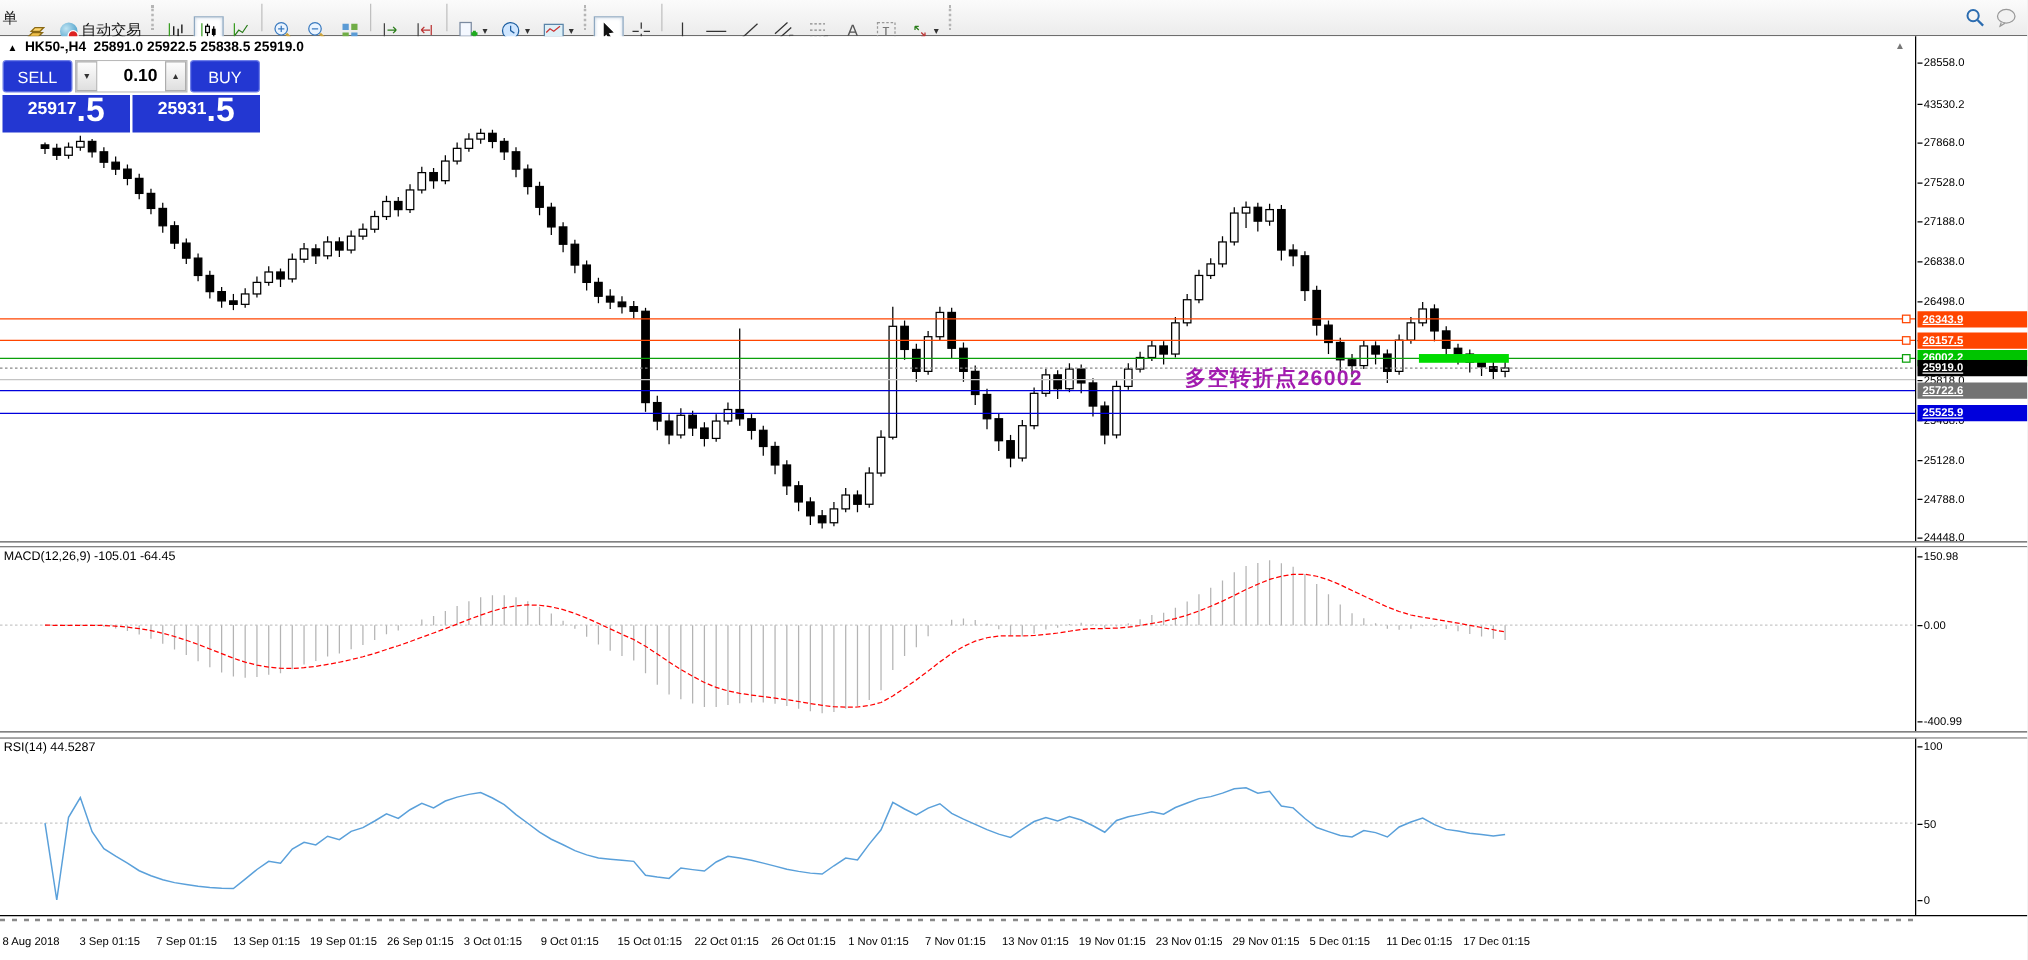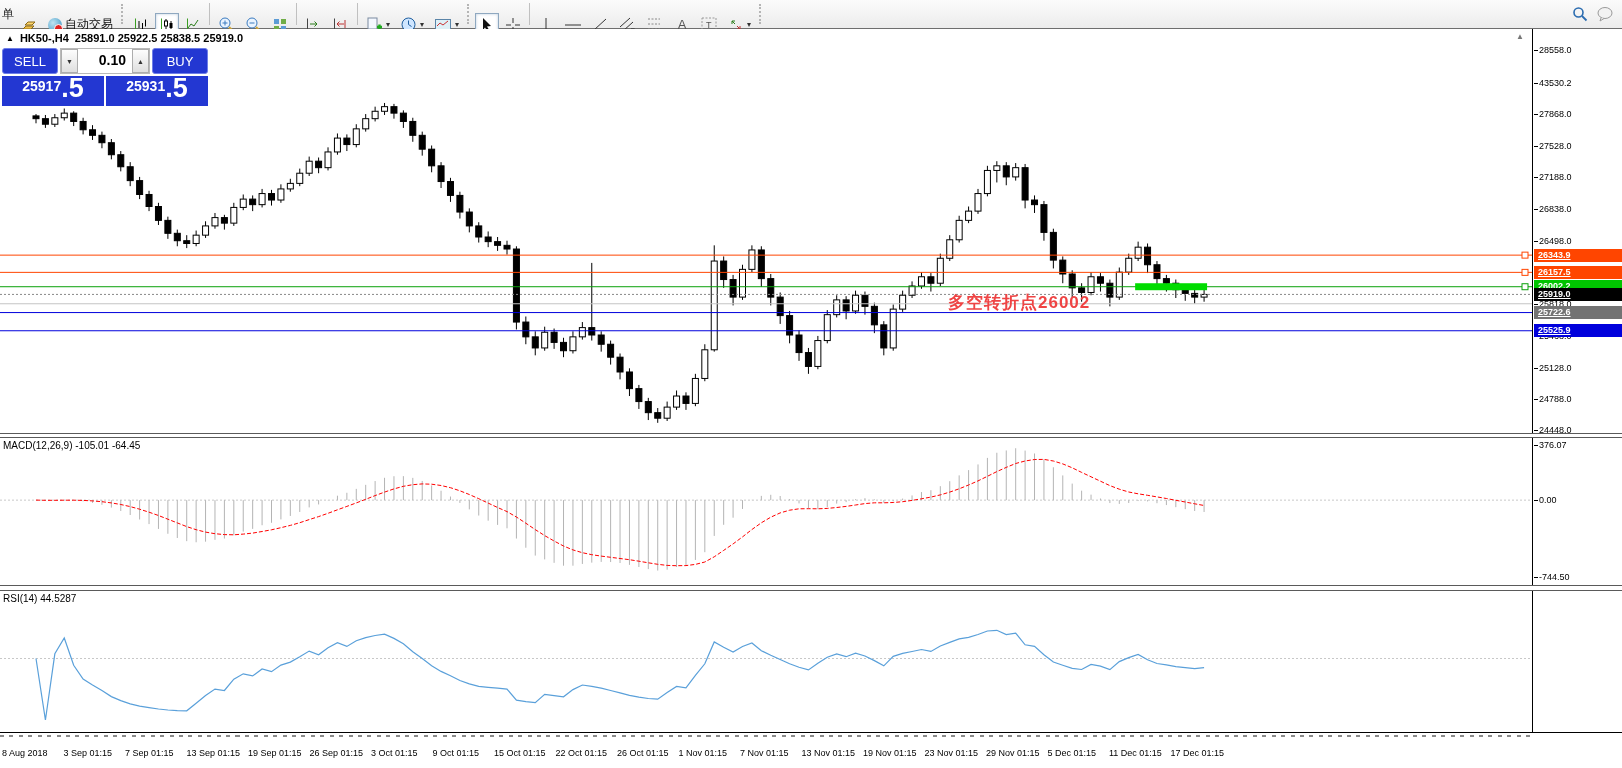--- a/index.html
+++ b/index.html
@@ -38,21 +38,21 @@
   .yaxis { position:absolute; left:1534px; top:0; width:88px; height:100%; background:#fff; font-size:9px; color:#000;padding-left:22px; }
   .tick { position:absolute; left:5px; white-space:nowrap; }
   .tick::before { content:""; position:absolute; left:-5px; top:5px; width:4px; height:1px; background:#000; }
   .tag { position:absolute; left:0; width:88px; height:13px; line-height:13px; font-size:9px; font-weight:bold;
     color:#fff; padding-left:4px; white-space:nowrap;text-decoration:underline; }
   .pane-label { position:absolute; left:3px; top:2px; font-size:10px; color:#000; z-index:5; }
 
   
   .chart-title { position:absolute; left:6px; top:3px; font-size:11px; font-weight:bold; color:#000; z-index:6; display:flex; gap:6px; align-items:center;}
   .tt-arrow { font-size:8px; }
-  .annotation { position:absolute; left:948px; top:262px; font-size:17px; font-weight:bold; color:#ef4444; z-index:5; letter-spacing:1px; }
+  .annotation { position:absolute; left:948px; top:262px; font-size:17px; font-weight:bold; color:#a21caf; z-index:5; letter-spacing:1px; }
   .scroll-up { position:absolute; left:1516px; top:3px; font-size:8px; color:#777; }
 
   
   .trade-panel { position:absolute; left:0; top:17px; width:210px; z-index:7; background:#fff; padding:2px; }
   .tp-top { display:flex; gap:2px; margin-bottom:2px; }
   .tp-side { width:56px; height:26px; background:#2337d2; color:#fff; font-size:13px; font-family:inherit;
     border:1px solid #6e7ee8; border-radius:3px; }
   .tp-vol { display:flex; flex:1; border:1px solid #b9b9b9; }
   .tp-spin { width:17px; background:linear-gradient(#fdfdfd,#dfdfdf); border:1px solid #adadad; font-size:7px; color:#333; font-family:inherit;}
   .tp-volval { flex:1; background:#fff; font-size:14px; font-weight:bold; text-align:right; padding:3px 6px 0 0; color:#000; }
@@ -678,36 +678,41 @@
           <line x1="1156.98" y1="62.13752825877883" x2="1156.98" y2="65.21306869374092" stroke="#b4b4b4"></line>
           <line x1="1166.4" y1="62.13752825877883" x2="1166.4" y2="67.0711123412398" stroke="#b4b4b4"></line>
           <line x1="1175.82" y1="62.13752825877883" x2="1175.82" y2="69.17004473581206" stroke="#b4b4b4"></line>
           <line x1="1185.24" y1="62.13752825877883" x2="1185.24" y2="71.13403529879353" stroke="#b4b4b4"></line>
           <line x1="1194.66" y1="62.13752825877883" x2="1194.66" y2="72.96992054570792" stroke="#b4b4b4"></line>
           <line x1="1204.08" y1="62.13752825877883" x2="1204.08" y2="73.9950850004763" stroke="#b4b4b4"></line>
           <polyline fill="none" stroke="#ff0000" stroke-dasharray="4 2" points="36,62.1 45.42,62.3 54.84,62.3 64.25999999999999,62.2 73.68,62.2 83.1,62.4 92.52,62.9 101.94,63.7 111.36,64.9 120.78,66.5 130.2,68.6 139.62,71.2 149.04,74.2 158.45999999999998,77.5 167.88,81.2 177.3,84.9 186.72,88.6 196.14,91.7 205.56,94.1 214.98,95.7 224.4,96.6 233.82,96.8 243.24,96.1 252.66,95.1 262.08,93.5 271.5,91.8 280.91999999999996,89.7 290.34000000000003,87.4 299.76,84.7 309.18,81.6 318.6,78.6 328.02,75.3 337.44,71.8 346.86,68.4 356.28,64.9 365.7,61.3 375.12,57.6 384.54,54.1 393.96,50.9 403.38,48.3 412.8,46.7 422.21999999999997,45.9 431.64,46.2 441.06,47.5 450.48,49.7 459.9,52.8 469.32,56.5 478.74,60.7 488.15999999999997,65.1 497.58,69.5 507,73.6 516.4200000000001,79.0 525.8399999999999,85.2 535.26,91.6 544.6800000000001,97.6 554.1,103.0 563.52,108.0 572.9399999999999,111.9 582.36,114.7 591.78,116.7 601.2,118.1 610.62,119.3 620.04,120.5 629.46,121.7 638.88,123.2 648.3,124.8 657.72,126.3 667.14,127.4 676.56,127.7 685.98,127.6 695.4,126.4 704.82,124.0 714.24,118.8 723.66,112.4 733.08,105.9 742.5,98.9 751.92,91.5 761.34,84.8 770.76,79.2 780.18,74.9 789.6,72.2 799.02,70.8 808.4399999999999,70.7 817.86,70.8 827.28,70.4 836.7,69.5 846.12,68.4 855.54,67.0 864.96,65.6 874.38,64.8 883.8,64.8 893.22,64.5 902.64,63.7 912.06,62.4 921.48,60.8 930.9,59.1 940.3199999999999,56.9 949.74,54.1 959.16,50.8 968.58,47.0 978,42.9 987.42,38.3 996.84,33.6 1006.26,29.4 1015.68,25.5 1025.1,23.0 1034.52,21.5 1043.94,21.4 1053.3600000000001,23.0 1062.78,25.9 1072.2,29.8 1081.62,34.4 1091.04,38.8 1100.46,43.2 1109.8799999999999,47.6 1119.3,51.2 1128.72,54.0 1138.14,55.8 1147.56,57.3 1156.98,58.9 1166.4,60.5 1175.82,62.3 1185.24,64.0 1194.66,65.8 1204.08,67.5"></polyline>
         </svg>
     </div>
     <div class="yaxis" id="macd-axis">
-        <div class="tick" style="top:2px">376.07</div>
+        <div class="tick" style="top:2px">150.98</div>
         <div class="tick" style="top:57.13752825877883px">0.00</div>
-        <div class="tick" style="top:134px">-744.50</div>
+        <div class="tick" style="top:134px">-400.99</div>
       </div>
     <div class="pane-label">MACD(12,26,9) -105.01 -64.45</div>
   </div>
 
   <div class="hsep" id="hsep2"></div>
 
   <div class="pane" id="rsi-pane">
     <div class="plot">
       <svg id="rsi-svg" width="1533" height="141">
           <line x1="0" y1="67.5" x2="1533" y2="67.5" stroke="#c8c8c8" stroke-dasharray="2 2"></line>
           <polyline fill="none" stroke="#5aa0da" stroke-width="1.2" points="36,67.5 45.42,129.0 54.84,62.8 64.25999999999999,47.0 73.68,74.3 83.1,88.0 92.52,93.9 101.94,99.5 111.36,105.6 120.78,109.6 130.2,112.8 139.62,115.1 149.04,116.6 158.45999999999998,118.0 167.88,119.0 177.3,119.6 186.72,119.8 196.14,112.3 205.56,104.6 214.98,98.1 224.4,99.5 233.82,88.2 243.24,82.8 252.66,84.9 262.08,78.0 271.5,80.7 280.91999999999996,74.1 290.34000000000003,71.1 299.76,65.8 309.18,60.1 318.6,63.7 328.02,56.8 337.44,51.7 346.86,55.4 356.28,49.8 365.7,46.7 375.12,44.5 384.54,43.1 393.96,47.4 403.38,52.7 412.8,60.7 422.21999999999997,67.6 431.64,74.7 441.06,80.4 450.48,84.8 459.9,89.5 469.32,92.9 478.74,95.4 488.15999999999997,96.4 497.58,97.2 507,98.1 516.4200000000001,109.2 525.8399999999999,110.6 535.26,111.7 544.6800000000001,103.4 554.1,104.7 563.52,105.8 572.9399999999999,98.6 582.36,94.0 591.78,95.4 601.2,97.2 610.62,99.5 620.04,101.9 629.46,104.4 638.88,106.1 648.3,107.5 657.72,108.2 667.14,101.6 676.56,95.4 685.98,96.9 695.4,84.3 704.82,72.8 714.24,50.9 723.66,56.2 733.08,61.0 742.5,55.5 751.92,52.0 761.34,59.7 770.76,64.3 780.18,68.5 789.6,72.7 799.02,76.3 808.4399999999999,78.9 817.86,72.2 827.28,66.2 836.7,63.0 846.12,65.7 855.54,62.2 864.96,65.0 874.38,69.6 883.8,74.8 893.22,65.4 902.64,62.4 912.06,60.5 921.48,58.5 930.9,60.4 940.3199999999999,55.0 949.74,51.4 959.16,47.9 968.58,46.3 978,43.5 987.42,40.0 996.84,39.3 1006.26,43.6 1015.68,42.1 1025.1,53.8 1034.52,55.3 1043.94,63.8 1053.3600000000001,71.0 1062.78,74.3 1072.2,77.4 1081.62,78.5 1091.04,73.5 1100.46,75.1 1109.8799999999999,78.6 1119.3,70.6 1128.72,66.6 1138.14,63.5 1147.56,68.7 1156.98,72.5 1166.4,73.8 1175.82,75.6 1185.24,76.6 1194.66,77.7 1204.08,76.6"></polyline>
         </svg>
     </div>
+    <div class="yaxis" id="rsi-axis">
+        <div class="tick" style="top:1px">100</div>
+        <div class="tick" style="top:62.5px">50</div>
+        <div class="tick" style="top:124px">0</div>
+      </div>
     <div class="pane-label">RSI(14) 44.5287</div>
   </div>
 
   <div id="time-axis">
     <div id="time-ticks"></div>
     <div id="time-labels">
         <div class="tlabel" style="left:2px">8 Aug 2018</div>
         <div class="tlabel" style="left:63.5px">3 Sep 01:15</div>
         <div class="tlabel" style="left:125px">7 Sep 01:15</div>
         <div class="tlabel" style="left:186.5px">13 Sep 01:15</div>

